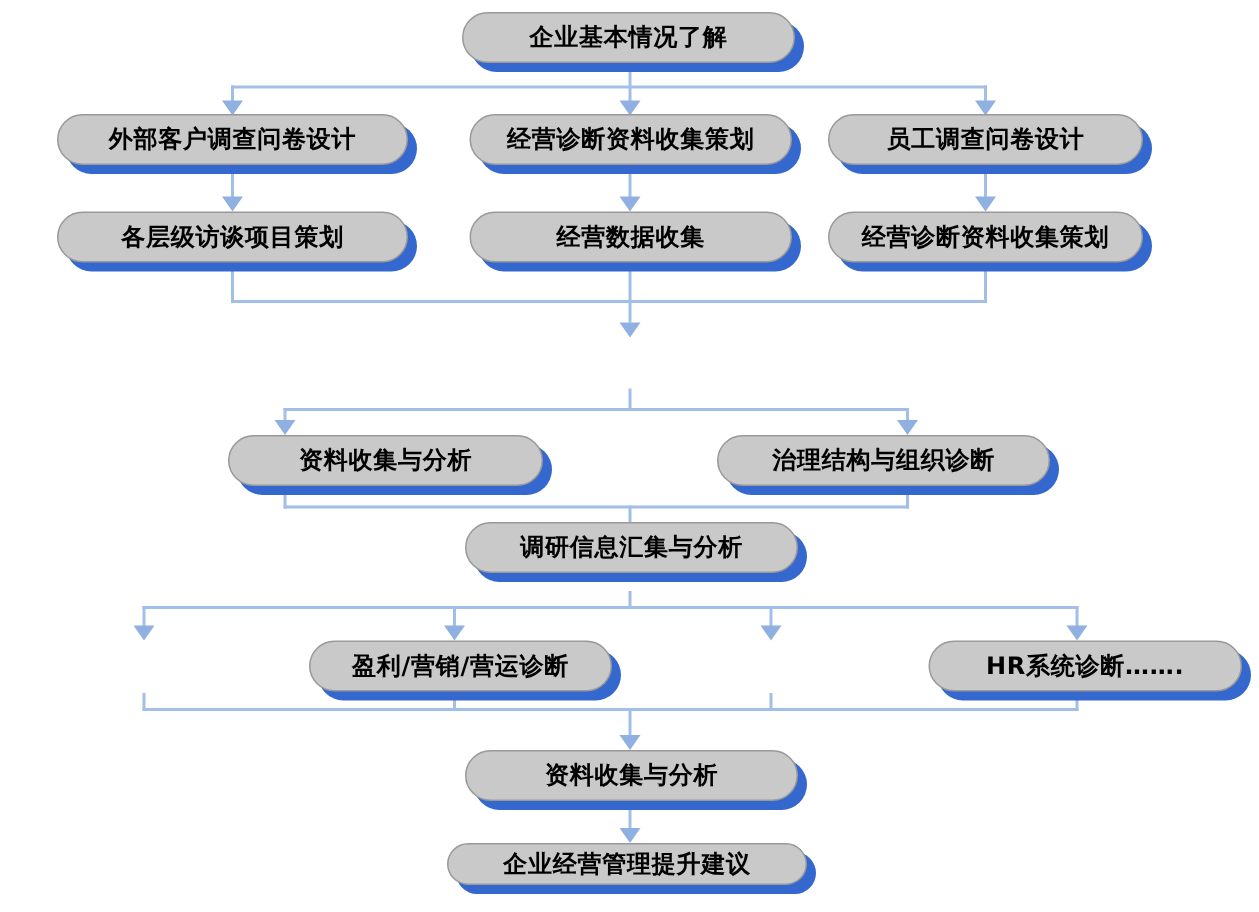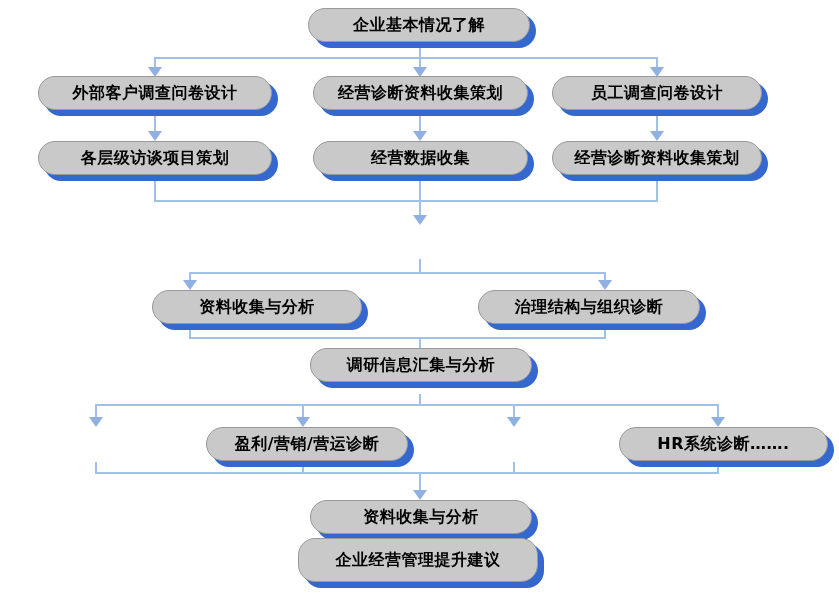--- a/index.html
+++ b/index.html
@@ -137,17 +137,17 @@
     <span class="node-label">盈利/营销/营运诊断</span>
   </div>
   <div class="node" style="left:619px;top:427px;width:209px">
     <span class="node-label">HR系统诊断…….</span>
   </div>
 
   <div class="node" style="left:310px;top:500px;width:222px">
     <span class="node-label">资料收集与分析</span>
   </div>
 
-  <div class="node" style="left:298px;top:538px;width:240px;height:44px">
+  <div class="node" style="left:298px;top:562px;width:240px;height:28px">
     <span class="node-label">企业经营管理提升建议</span>
   </div>
 
 </div>
 
 </body></html>

